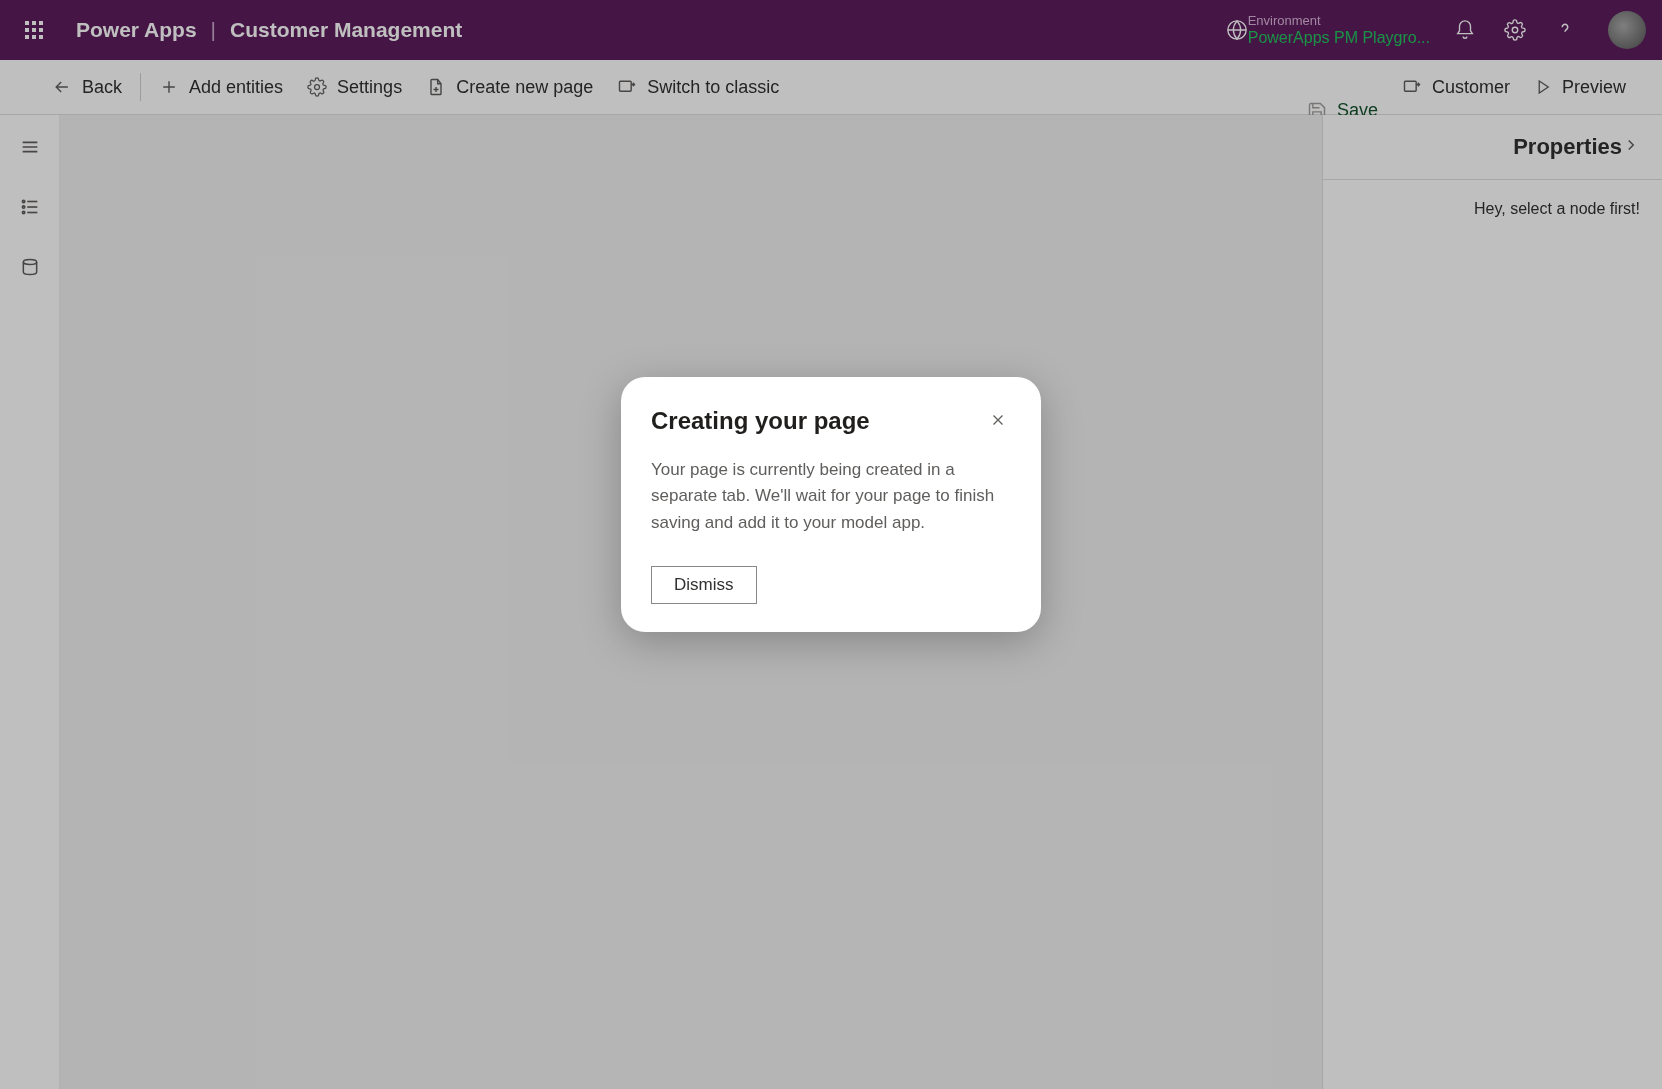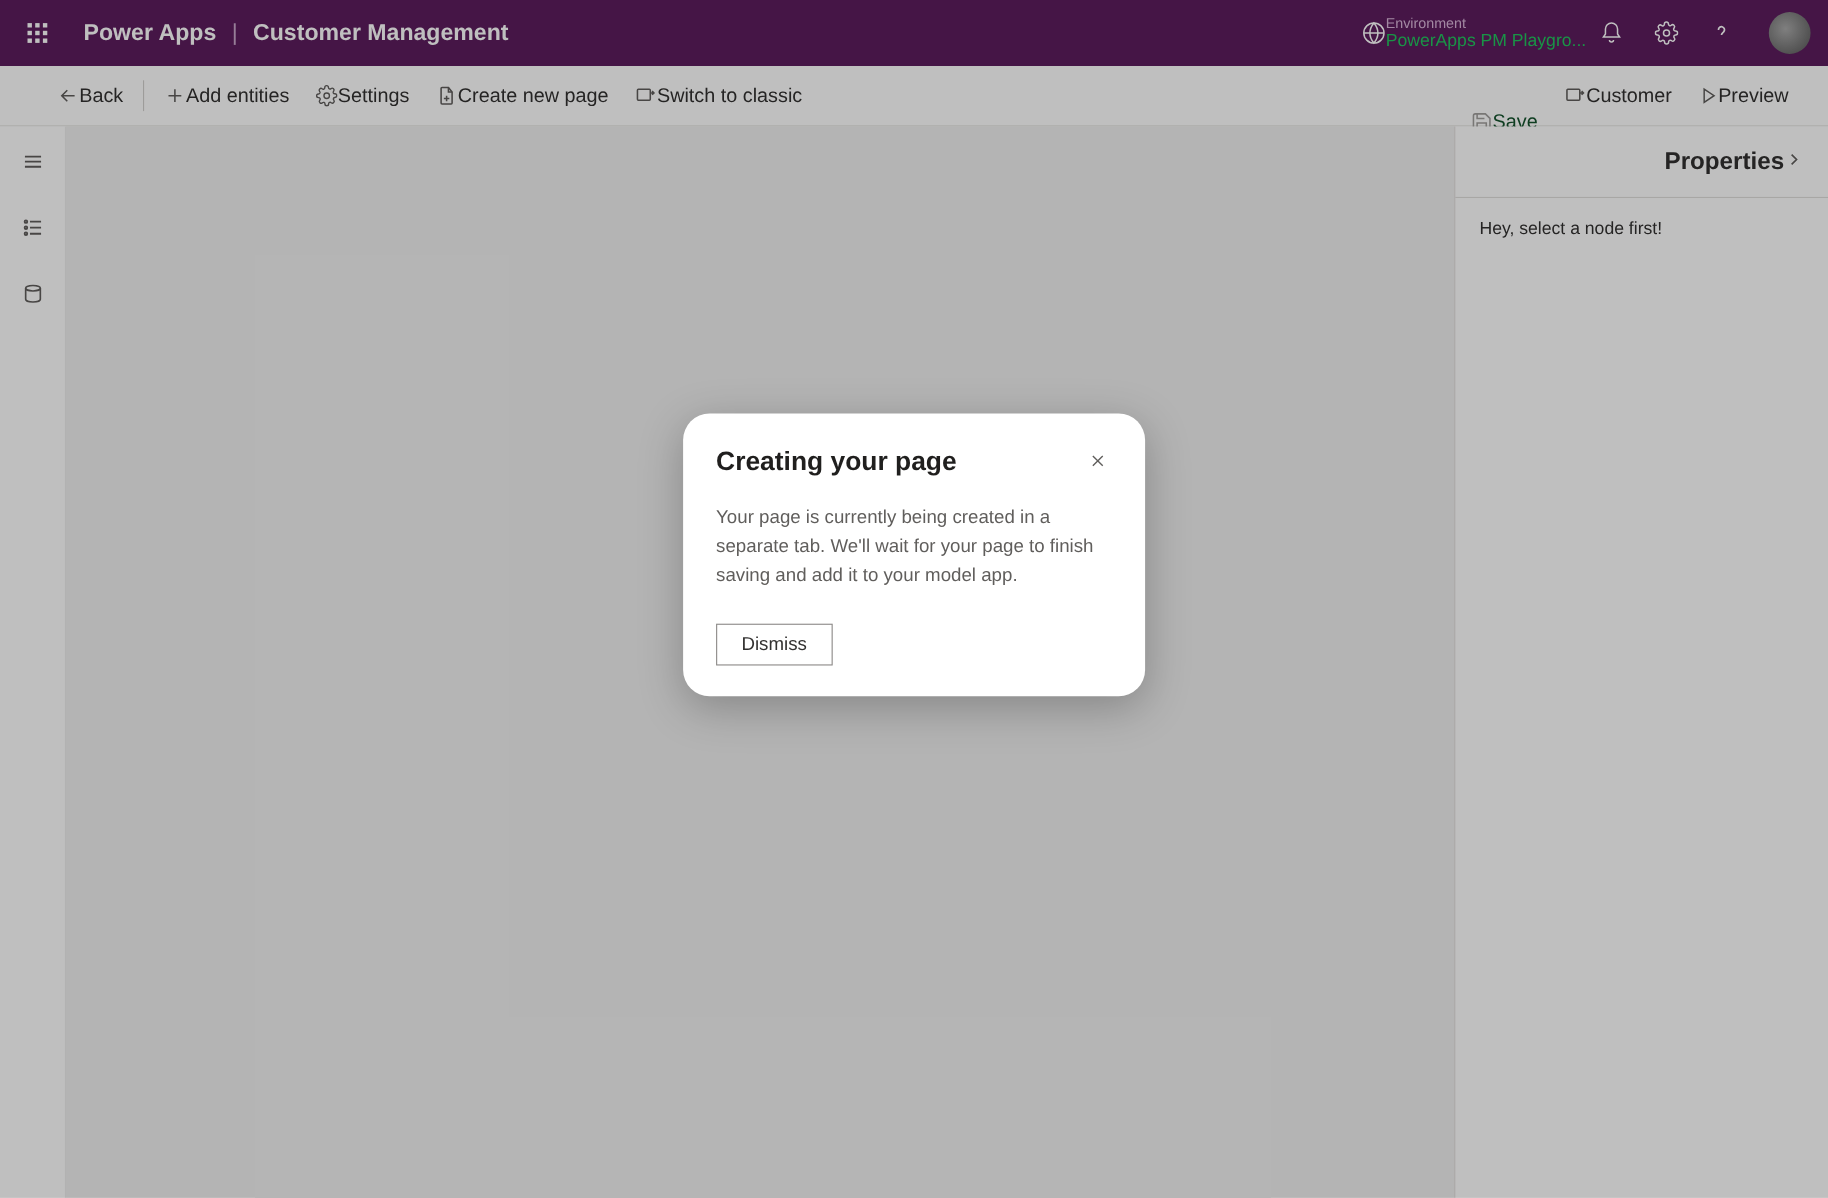--- a/index.html
+++ b/index.html
@@ -39,21 +39,21 @@
       align-items: center;
       gap: 14px;
     }
     .brand-divider { color:#c9a8ca; font-weight:400; }
     .app-title { font-weight: 600; }
     .header-spacer { flex:1; }
     .env-block {
       display:flex;
       align-items:center;
       gap:0;
-      margin-right: 12px;
+      margin-right: 24px;
     }
     .env-text { display:flex; flex-direction:column; line-height:1.2; max-width:200px; }
     .env-label { font-size:13px; color:#d8b6d8; }
     .env-name { font-size:16px; color:#22c55e; white-space:nowrap; overflow:hidden; text-overflow:ellipsis; }
     .header-icons { display:flex; align-items:center; gap:28px; margin-right:12px; }
     .header-icon { width:22px; height:22px; display:flex; align-items:center; justify-content:center; cursor:pointer; }
     .header-icon svg { stroke:#fff; }
     .avatar {
       width:38px; height:38px; border-radius:50%; background:#888; margin-left:20px;
       background: radial-gradient(circle at 40% 40%, #aaa, #555);
@@ -66,20 +66,21 @@
       background:#ffffff;
       border-bottom:1px solid #e1dfdd;
       display:flex;
       align-items:center;
       padding: 0 24px 0 40px;
       color:#323130;
     }
     .cmd-item {
       display:flex;
       align-items:center;
+      gap:10px;
       font-size:18px;
       cursor:pointer;
       padding: 0 12px;
       height:100%;
     }
     .cmd-item svg { stroke:#605e5c; }
     .cmd-sep {
       width:1px;
       height:28px;
       background:#d2d0ce;
@@ -125,21 +126,21 @@
     .prop-header {
       height:65px;
       display:flex;
       align-items:center;
       justify-content:flex-end;
       padding:0 22px;
       border-bottom:1px solid #e1dfdd;
     }
     .prop-header h2 { font-size:22px; font-weight:600; color:#323130; }
     .prop-chevron svg { stroke:#605e5c; }
-    .prop-body { padding:20px 22px; font-size:16px; color:#323130; }
+    .prop-body { padding:20px 22px; font-size:16px; color:#323130;text-align:right; }
 
     
     .overlay {
       position:absolute;
       top:0; left:0; right:0; bottom:0;
       background:rgba(0,0,0,0.25);
       display:flex;
       align-items:center;
       justify-content:center;
     }

